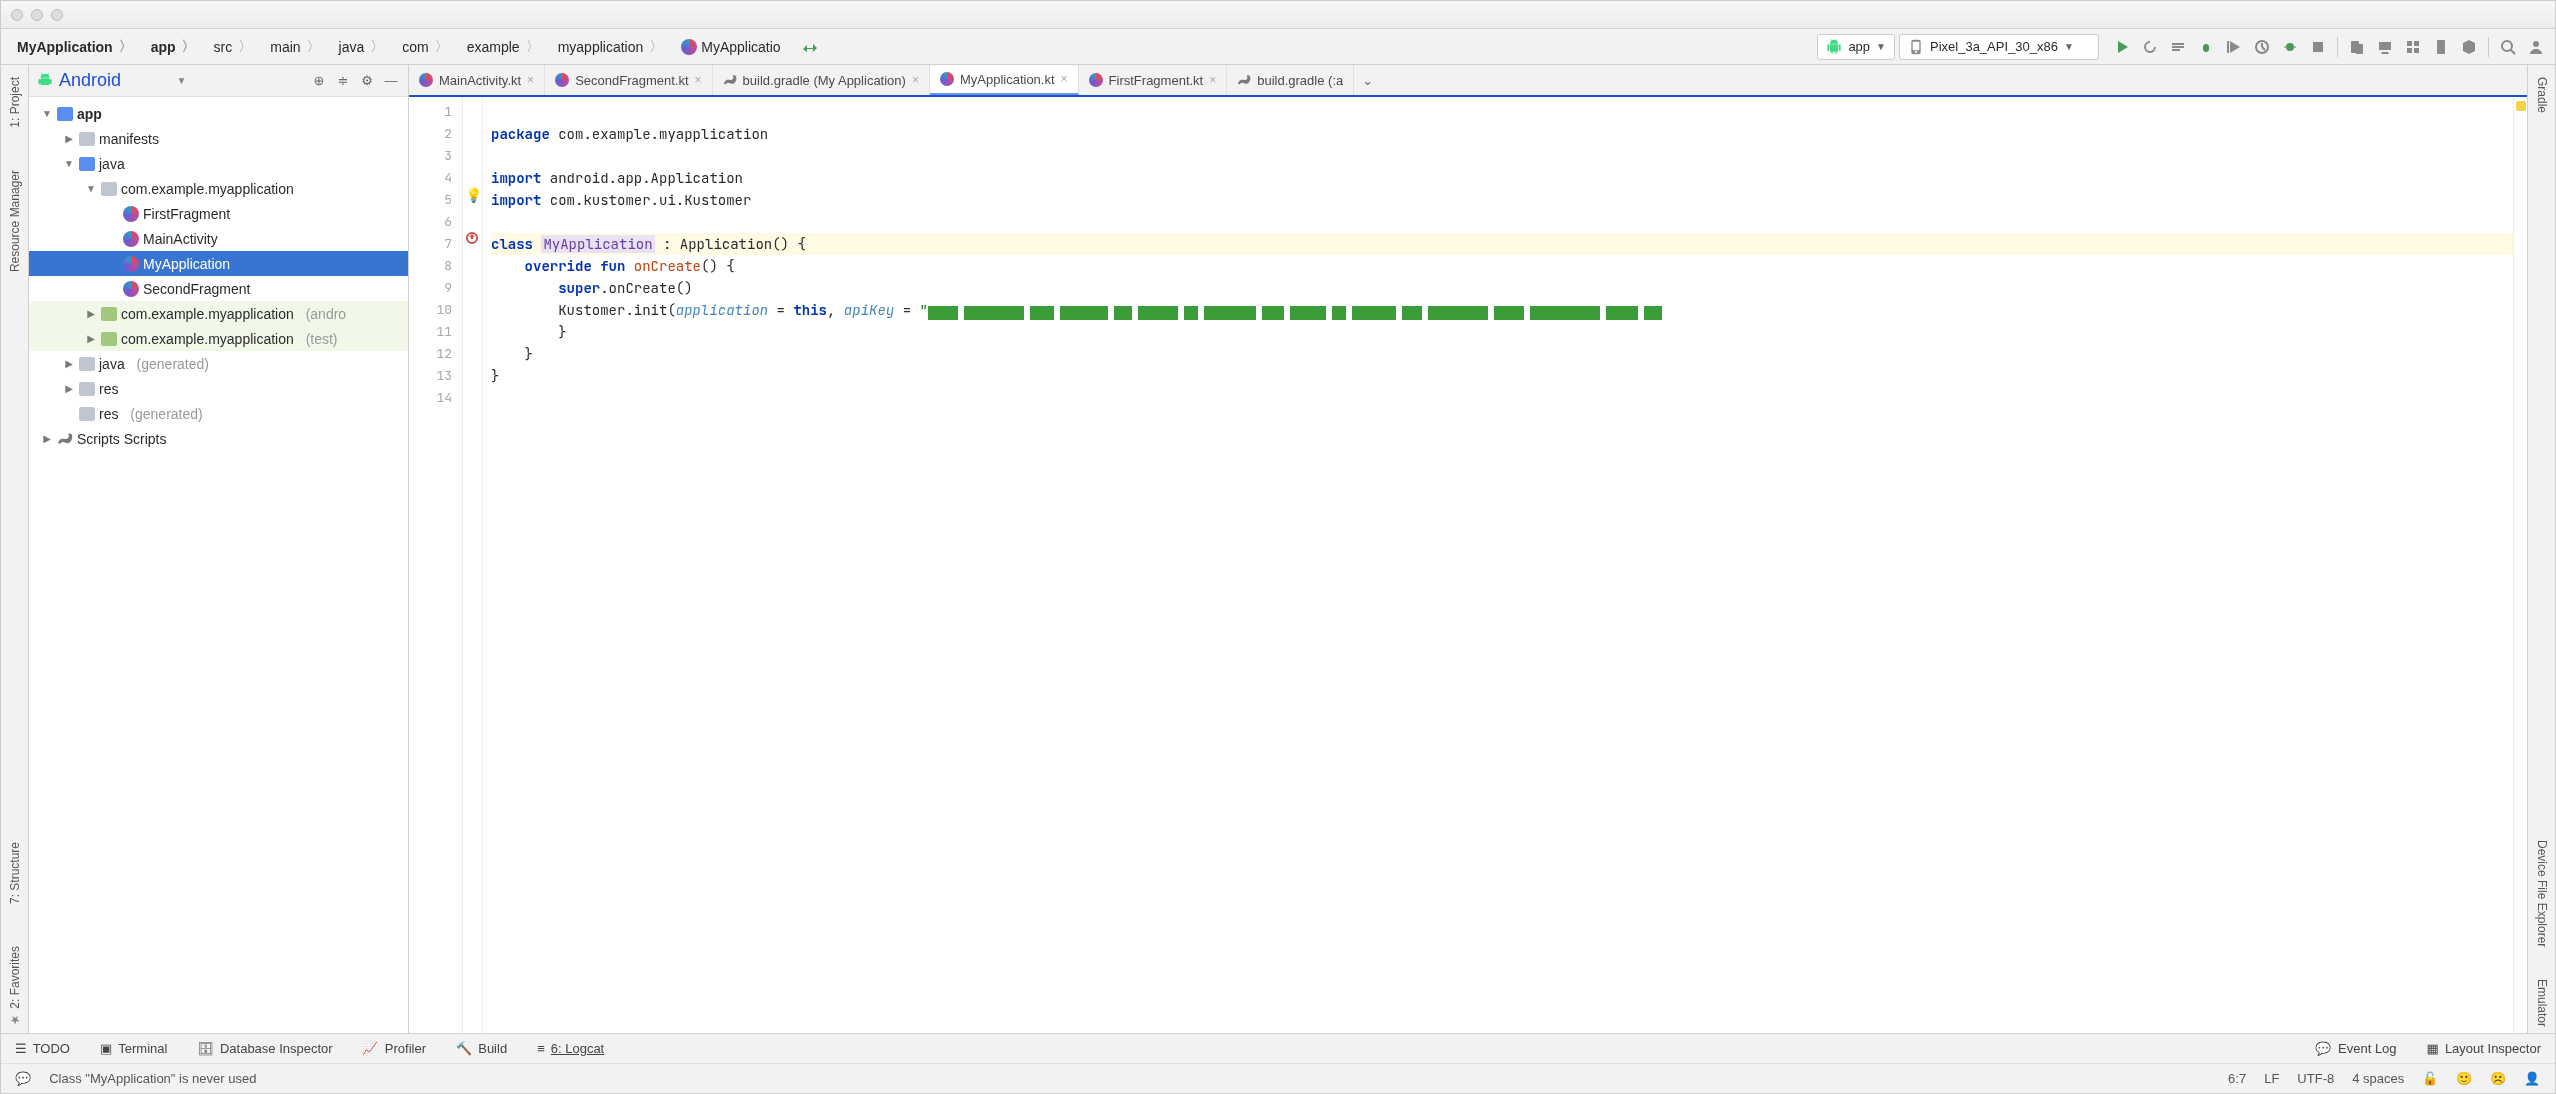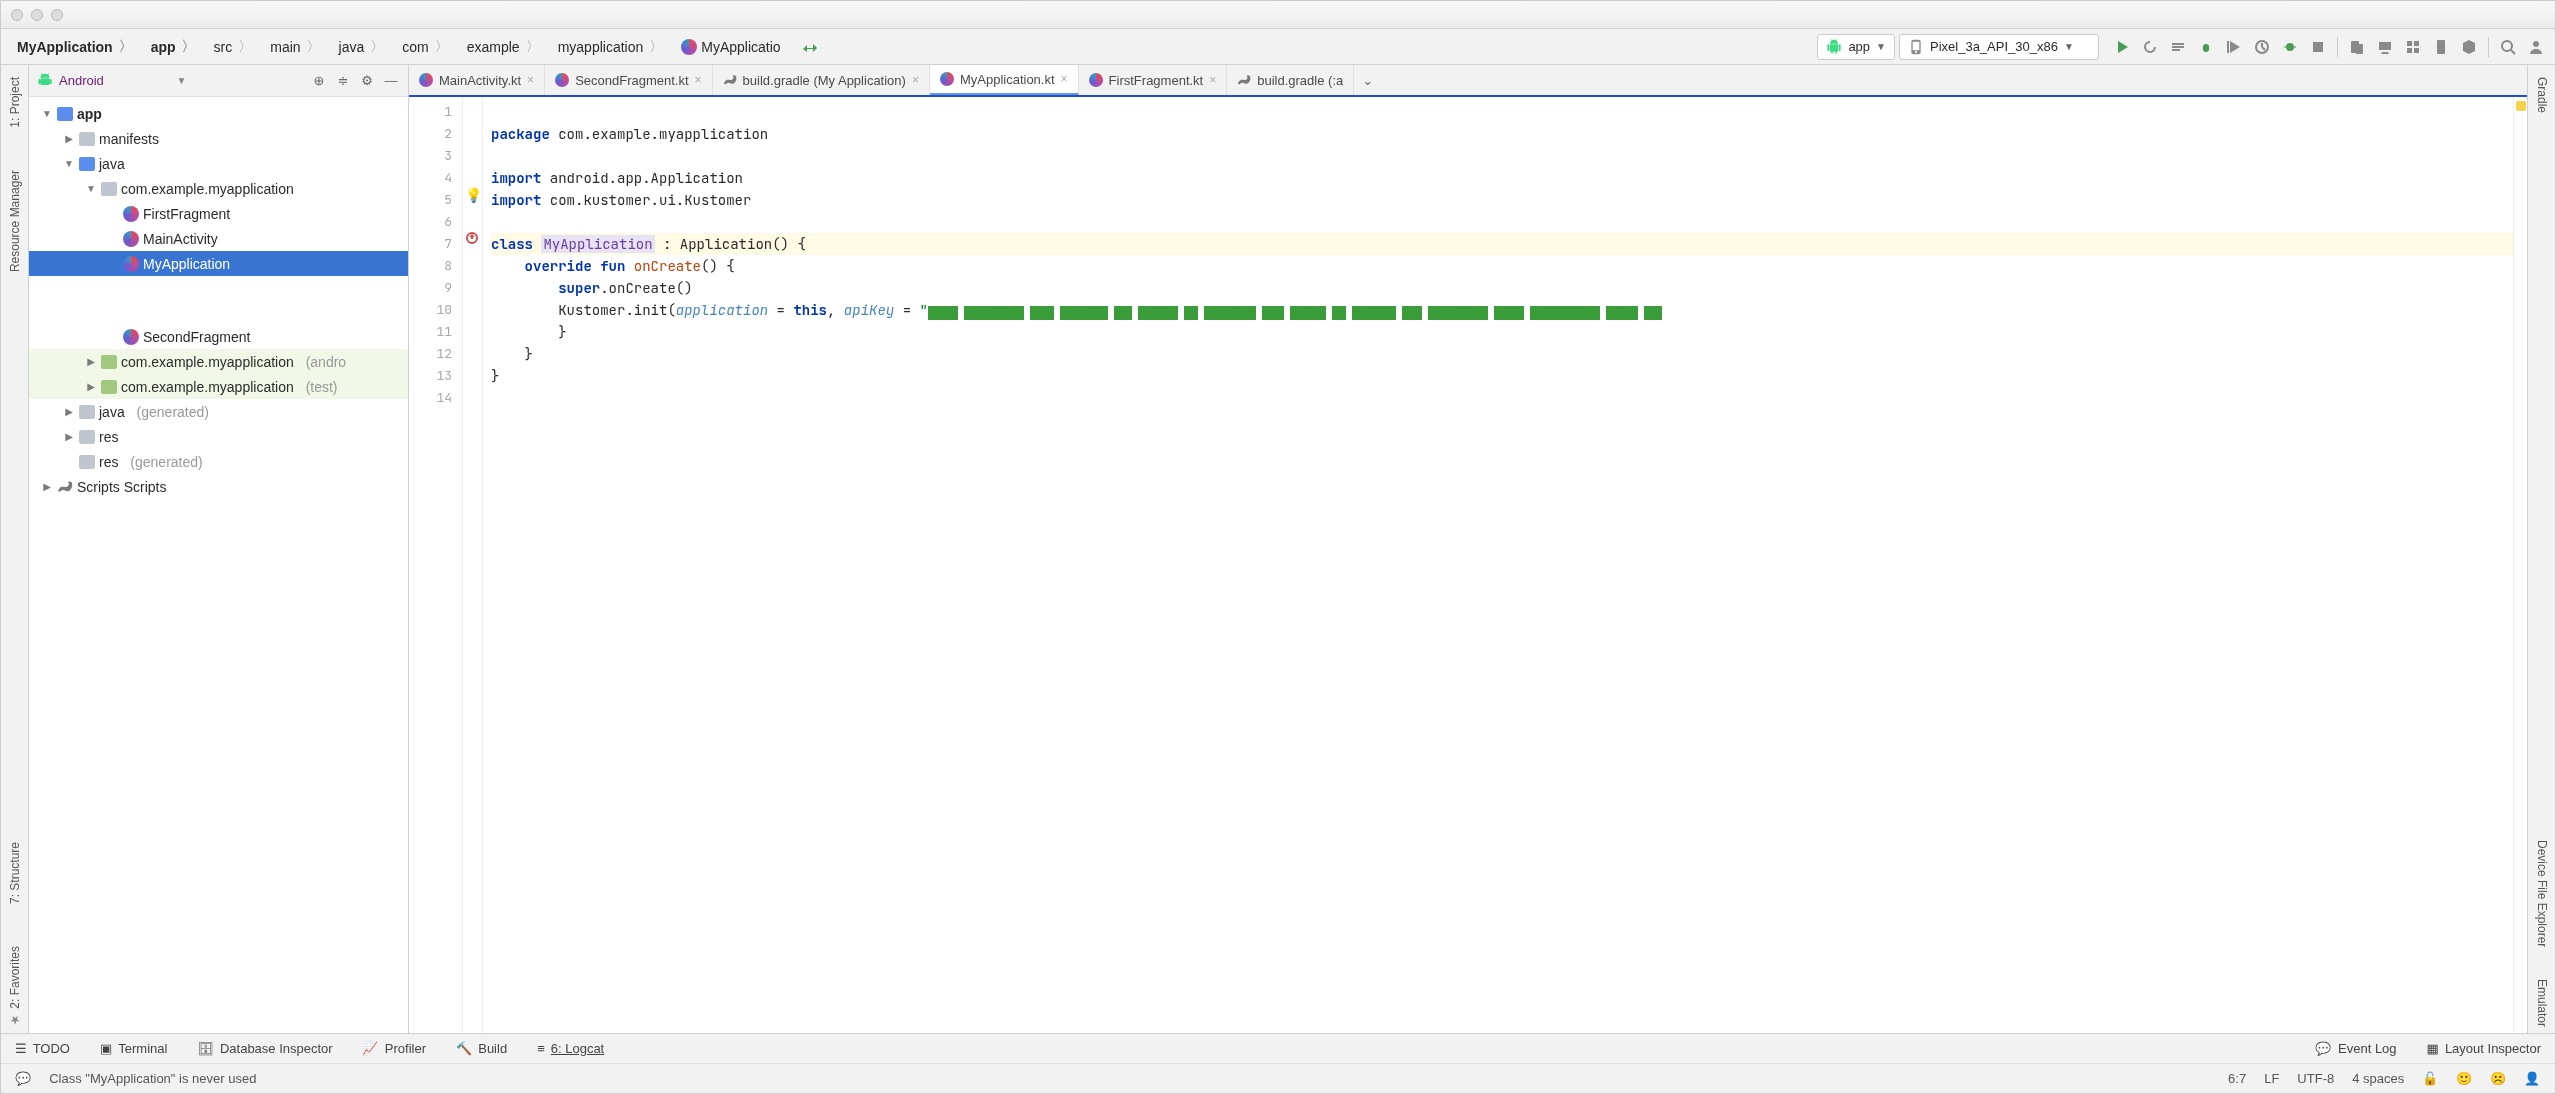--- a/index.html
+++ b/index.html
@@ -20,21 +20,21 @@
 .ticon { width: 18px; height: 18px; display: flex; align-items: center; justify-content: center; color: #6e6e6e; }
 .ticon svg { width: 16px; height: 16px; }
 .main { flex: 1; display: flex; min-height: 0; }
 .left-gutter { width: 28px; background: #f2f2f2; border-right: 1px solid #d0d0d0; display: flex; flex-direction: column; align-items: center; padding-top: 6px; gap: 30px; }
 .vlabel { writing-mode: vertical-rl; transform: rotate(180deg); font-size: 12px; color: #555; display: flex; align-items: center; gap: 4px; padding: 6px 0; }
 .vlabel.star::before { content: "★"; color: #888; }
 .right-gutter { width: 28px; background: #f2f2f2; border-left: 1px solid #d0d0d0; display: flex; flex-direction: column; align-items: center; padding-top: 6px; gap: 20px; }
 .vlabelr { writing-mode: vertical-rl; font-size: 12px; color: #555; padding: 6px 0; }
 .project-panel { width: 380px; background: #fff; border-right: 1px solid #d0d0d0; display: flex; flex-direction: column; }
 .panel-header { height: 32px; background: #f2f2f2; border-bottom: 1px solid #e0e0e0; display: flex; align-items: center; padding: 0 8px; gap: 6px; }
-.panel-header .title { font-size: 13px; color: #701a75; flex: 1; }
+.panel-header .title { font-size: 18px; color: #1d4ed8; flex: 1; }
 .panel-header .icn { width: 18px; height: 18px; color: #666; display: flex; align-items: center; justify-content: center; }
 .tree { flex: 1; overflow: auto; padding: 4px 0; font-size: 14px; }
 .tree-row { display: flex; align-items: center; height: 25px; padding-left: 8px; gap: 4px; white-space: nowrap; }
 .tree-row.sel { background: #3874d1; color: #fff; }
 .tree-row.pale { background: #f1f8e8; }
 .tw { width: 12px; text-align: center; color: #7a7a7a; font-size: 10px; }
 .folder-icon { width: 16px; height: 14px; background: #a7b0bd; border-radius: 2px; position: relative; }
 .folder-icon.blue { background: #5b8def; }
 .folder-icon.green { background: #a0c97f; }
 .folder-icon.grey { background: #c0c6cf; }
@@ -268,21 +268,21 @@
             <span>FirstFragment</span>
           </div>
         <div class="tree-row" style="padding-left:94px;">
             <span class="kt-icon"></span>
             <span>MainActivity</span>
           </div>
         <div class="tree-row sel" style="padding-left:94px;">
             <span class="kt-icon"></span>
             <span>MyApplication</span>
           </div>
-        <div class="tree-row" style="padding-left:94px;margin-top:48px;">
+        <div class="tree-row" style="padding-left:94px;">
             <span class="kt-icon"></span>
             <span>SecondFragment</span>
           </div>
         <div class="tree-row pale" style="padding-left:56px;"><span class="tw">▶</span><span class="folder-icon green"></span><span>com.example.myapplication</span>&nbsp;<span class="muted">(andro</span></div>
         <div class="tree-row pale" style="padding-left:56px;"><span class="tw">▶</span><span class="folder-icon green"></span><span>com.example.myapplication</span>&nbsp;<span class="muted">(test)</span></div>
         <div class="tree-row" style="padding-left:34px;"><span class="tw">▶</span><span class="folder-icon grey"></span><span>java</span>&nbsp;<span class="muted">(generated)</span></div>
         <div class="tree-row" style="padding-left:34px;">
             <span class="tw">▶</span>
             <span class="folder-icon grey"></span>
             <span>res</span>

